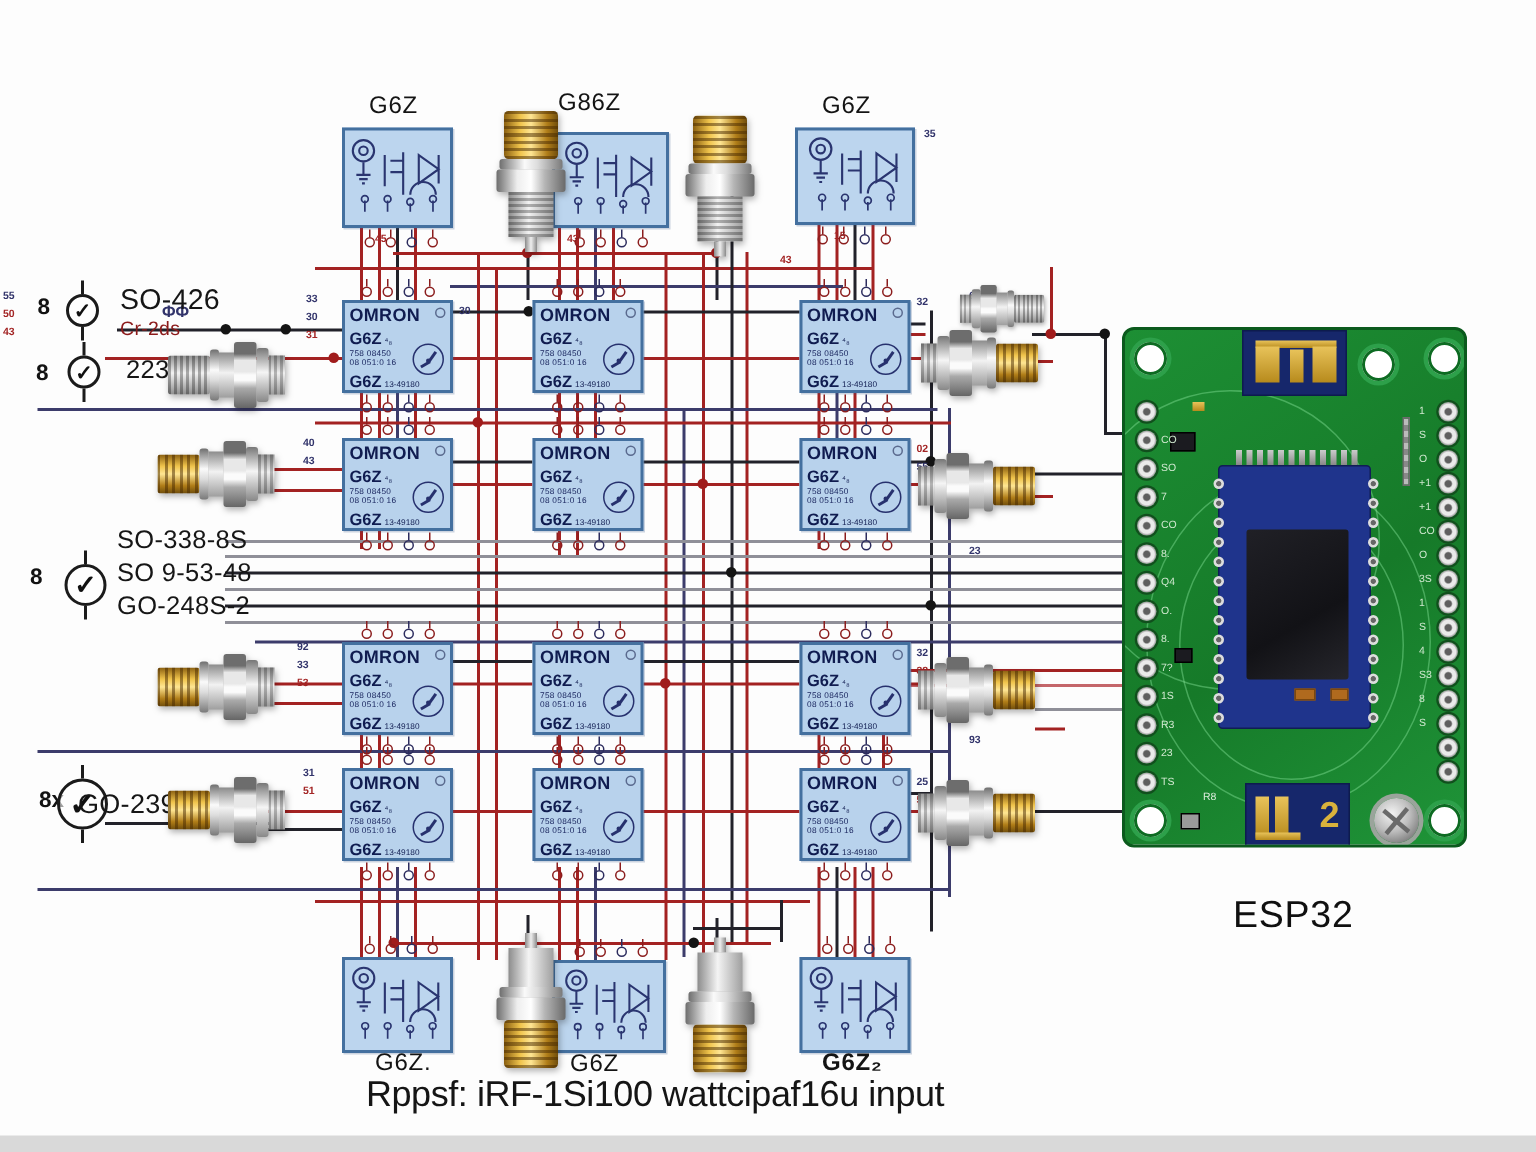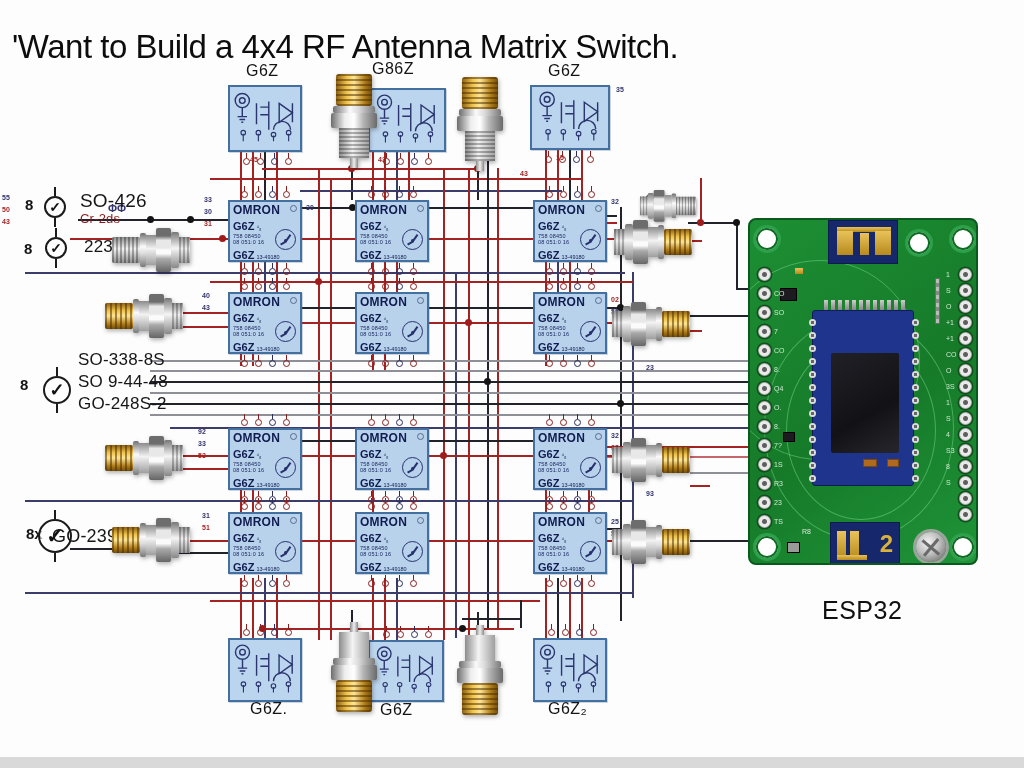--- a/index.html
+++ b/index.html
@@ -111,21 +111,20 @@
   .screw:before{transform:rotate(40deg);} .screw:after{transform:rotate(-50deg);}
   .resistor{position:absolute;left:185px;top:58px;width:5px;height:46px;
             background:repeating-linear-gradient(0deg,#bbb 0 4px,#888 4px 8px);border:1px solid #6c6c6c;}
   .silk{position:absolute;font-size:7px;color:#d9ead9;}
   .btm-strip{position:absolute;left:0;top:757px;width:1024px;height:11px;background:#d9d9d9;}
 </style>
 </head>
 <body>
 
 <div id="scene">
-  <h1 class="page-title">'Want to Build a 4x4 RF Antenna Matrix Switch.</h1>
 
   <div class="esp-board">
     <div class="trace" style="left:14px;top:96px;width:190px;height:224px;"></div>
     <div class="trace" style="left:36px;top:120px;width:150px;height:180px;"></div>
     <div class="trace" style="left:-30px;top:40px;width:200px;height:200px;"></div>
     <div class="hole" style="left:6px;top:8px;"></div>
     <div class="hole" style="left:158px;top:12px;"></div>
     <div class="hole" style="left:202px;top:8px;"></div>
     <div class="hole" style="left:6px;top:316px;"></div>
     <div class="hole" style="left:202px;top:316px;"></div>
@@ -251,20 +250,21 @@
       <div class="hdr" style="left: 109px; top: 80px;"></div>
       <div class="hdr" style="left: 116px; top: 80px;"></div>
       <div class="hdr" style="left: 123px; top: 80px;"></div>
       <div class="hdr" style="left: 130px; top: 80px;"></div>
       <div class="hdr" style="left: 137px; top: 80px;"></div>
       <div class="hdr" style="left: 144px; top: 80px;"></div>
       <div class="hdr" style="left: 151px; top: 80px;"></div>
     </div>
 
   <div class="esp-caption">ESP32</div>
+  <div class="caption">Rppsf: iRF-1Si100 wattcipaf16u input</div>
   <div class="btm-strip"></div>
 
 <div class="wire wc-r" style="left: 240px; top: 152px; width: 2px; height: 48px;"></div>
     <div class="wire wc-r" style="left: 252px; top: 152px; width: 2px; height: 48px;"></div>
     <div class="wire wc-k" style="left: 264px; top: 152px; width: 2px; height: 48px;"></div>
     <div class="wire wc-r" style="left: 276px; top: 152px; width: 2px; height: 48px;"></div>
     <div class="wire wc-r" style="left: 372px; top: 152px; width: 2px; height: 48px;"></div>
     <div class="wire wc-r" style="left: 384px; top: 152px; width: 2px; height: 48px;"></div>
     <div class="wire wc-n" style="left: 396px; top: 152px; width: 2px; height: 48px;"></div>
     <div class="wire wc-r" style="left: 408px; top: 152px; width: 2px; height: 48px;"></div>
@@ -1283,38 +1283,38 @@
       <span class="pg pgc-r">
         <i></i>
         <b></b>
       </span>
     </div>
     <div class="glabel" style="left: 246px; top: 62px;">G6Z</div>
     <div class="glabel" style="left: 372px; top: 60px;">G86Z</div>
     <div class="glabel" style="left: 548px; top: 62px;">G6Z</div>
     <div class="glabel" style="left: 250px; top: 700px;">G6Z.</div>
     <div class="glabel" style="left: 380px; top: 701px;">G6Z</div>
-    <div class="glabel" style="left: 548px; top: 700px;">G6Z₂</div>
+    <div class="glabel" style="left: 548px; top: 700px; font-weight: bold;">G6Z₂</div>
     <div class="port-num" style="left: 25px; top: 196px;">8</div>
     <div class="port-stem" style="left: 54px; top: 187px; width: 2px; height: 9px;"></div>
     <div class="port-stem" style="left: 54px; top: 218px; width: 2px; height: 9px;"></div>
     <div class="port-circle" style="left: 44px; top: 196px; width: 22px; height: 22px; font-size: 14px;">✓</div>
     <div class="port-label plc-k" style="left: 80px; top: 190px; font-size: 19px;">SO-426</div>
     <div class="port-label plc-r" style="left: 80px; top: 211px; font-size: 13px;">Cr-2ds</div>
     <div class="port-num" style="left: 24px; top: 240px;">8</div>
     <div class="port-stem" style="left: 55px; top: 228px; width: 2px; height: 9px;"></div>
     <div class="port-stem" style="left: 55px; top: 259px; width: 2px; height: 9px;"></div>
     <div class="port-circle" style="left: 45px; top: 237px; width: 22px; height: 22px; font-size: 14px;">✓</div>
     <div class="port-label plc-k" style="left: 84px; top: 237px; font-size: 17px;">2239</div>
     <div class="port-num" style="left: 20px; top: 376px;">8</div>
     <div class="port-stem" style="left: 56px; top: 367px; width: 2px; height: 9px;"></div>
     <div class="port-stem" style="left: 56px; top: 404px; width: 2px; height: 9px;"></div>
     <div class="port-circle" style="left: 43px; top: 376px; width: 28px; height: 28px; font-size: 18px;">✓</div>
     <div class="port-label plc-k" style="left: 78px; top: 350px; font-size: 17px;">SO-338-8S</div>
-    <div class="port-label plc-k" style="left: 78px; top: 372px; font-size: 17px;">SO 9-44-48</div>
+    <div class="port-label plc-k" style="left: 78px; top: 372px; font-size: 17px;">SO 9-53-48</div>
     <div class="port-label plc-k" style="left: 78px; top: 394px; font-size: 17px;">GO-248S-2</div>
     <div class="port-num" style="left: 26px; top: 525px;">8x</div>
     <div class="port-stem" style="left: 54px; top: 510px; width: 2px; height: 9px;"></div>
     <div class="port-stem" style="left: 54px; top: 553px; width: 2px; height: 9px;"></div>
     <div class="port-circle" style="left: 38px; top: 519px; width: 34px; height: 34px; font-size: 21px;">✓</div>
     <div class="port-label plc-k" style="left: 52px; top: 526px; font-size: 18px;">GO-239</div>
     <div class="conn-v" style="left: 331px; top: 74px;">
       <div class="cv-gold"></div>
       <div class="cv-ring"></div>
       <div class="cv-hex"></div>

